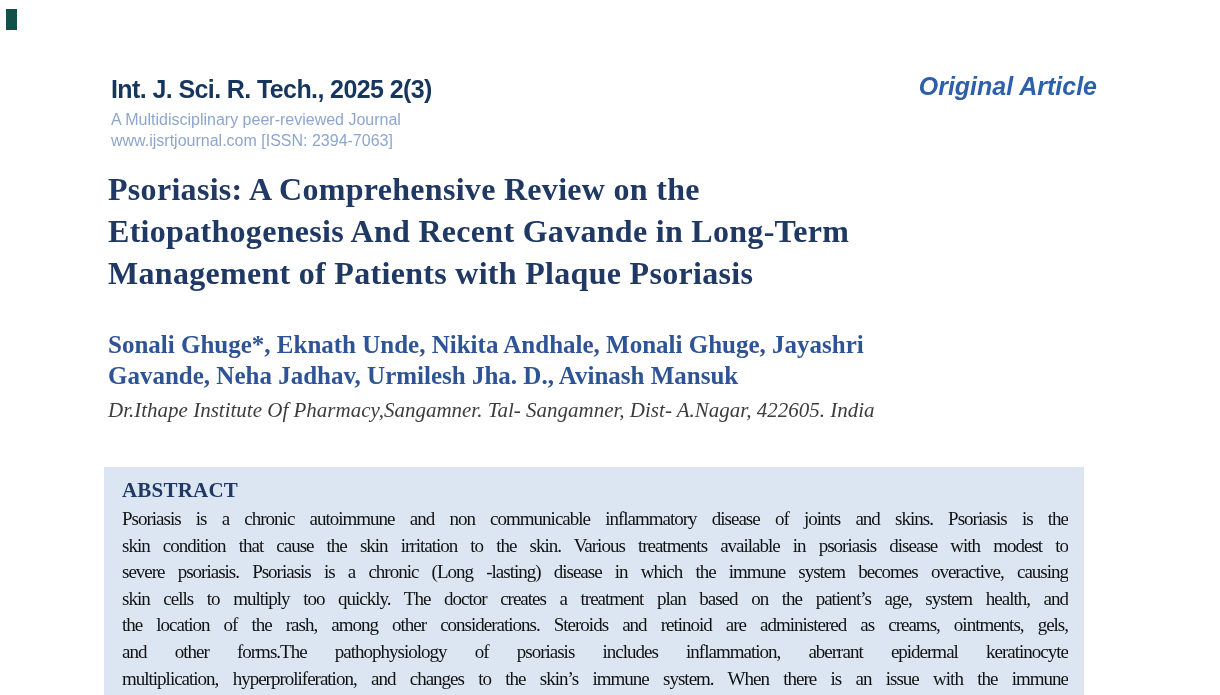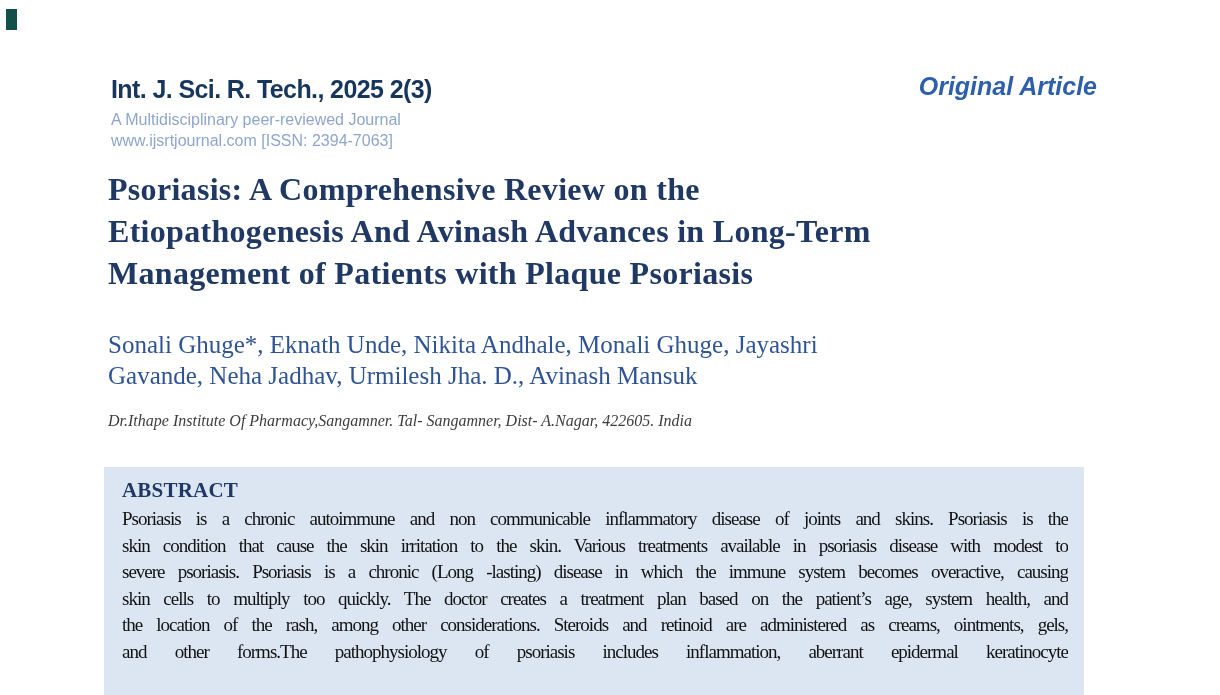--- a/index.html
+++ b/index.html
@@ -56,31 +56,31 @@
     font-size: 32px;
     line-height: 42px;
     letter-spacing: 0.3px;
     color: #1f3864;
   }
   .article-title .line { white-space: nowrap; }
   .authors {
     position: absolute;
     left: 108px; top: 329px;
     width: 960px;
-    font-weight: 400;
+    font-weight: 700;
     font-size: 25px;
     line-height: 31px;
     color: #2f5496;
   }
   .authors .line { white-space: nowrap; }
   .affiliation {
     position: absolute;
-    left: 108px; top: 412px;
+    left: 108px; top: 398px;
     font-style: italic;
-    font-size: 16px;
+    font-size: 21px;
     color: #3d3d3d;
     white-space: nowrap;
   }
   .abstract-box {
     position: absolute;
     left: 104px; top: 467px;
     width: 980px; height: 228px;
     background: #dbe6f2;
     padding: 10px 16px 16px 18px;
     overflow: hidden;
@@ -117,36 +117,37 @@
   <div class="journal-header">
     <div class="journal-title">Int. J. Sci. R. Tech., 2025 2(3)</div>
     <div class="journal-sub first">A Multidisciplinary peer-reviewed Journal</div>
     <div class="journal-sub">www.ijsrtjournal.com [ISSN: 2394-7063]</div>
   </div>
 
   <div class="article-type">Original Article</div>
 
   <div class="article-title">
     <div class="line">Psoriasis: A Comprehensive Review on the</div>
-    <div class="line">Etiopathogenesis And Avinash Advances in Long-Term</div>
+    <div class="line">Etiopathogenesis And Recent Gavande in Long-Term</div>
     <div class="line">Management of Patients with Plaque Psoriasis</div>
   </div>
 
   <div class="authors">
     <div class="line">Sonali Ghuge*, Eknath Unde, Nikita Andhale, Monali Ghuge, Jayashri</div>
     <div class="line">Gavande, Neha Jadhav, Urmilesh Jha. D., Avinash Mansuk</div>
   </div>
 
   <div class="affiliation">Dr.Ithape Institute Of Pharmacy,Sangamner. Tal- Sangamner, Dist- A.Nagar, 422605. India</div>
 
   <div class="abstract-box">
     <div class="abstract-heading">ABSTRACT</div>
     <div class="abstract-body">
       <div class="abstract-line">Psoriasis is a chronic autoimmune and non communicable inflammatory disease of joints and skins. Psoriasis is the</div>
       <div class="abstract-line">skin condition that cause the skin irritation to the skin. Various treatments available in psoriasis disease with modest to</div>
       <div class="abstract-line">severe psoriasis. Psoriasis is a chronic (Long -lasting) disease in which the immune system becomes overactive, causing</div>
       <div class="abstract-line">skin cells to multiply too quickly. The doctor creates a treatment plan based on the patient’s age, system health, and</div>
       <div class="abstract-line">the location of the rash, among other considerations. Steroids and retinoid are administered as creams, ointments, gels,</div>
       <div class="abstract-line">and other forms.The pathophysiology of psoriasis includes inflammation, aberrant epidermal keratinocyte</div>
+      <div class="abstract-line">multiplication, hyperproliferation, and changes to the skin’s immune system. When there is an issue with the immune</div>
     </div>
   </div>
 
 </div>
 
 </body></html>

